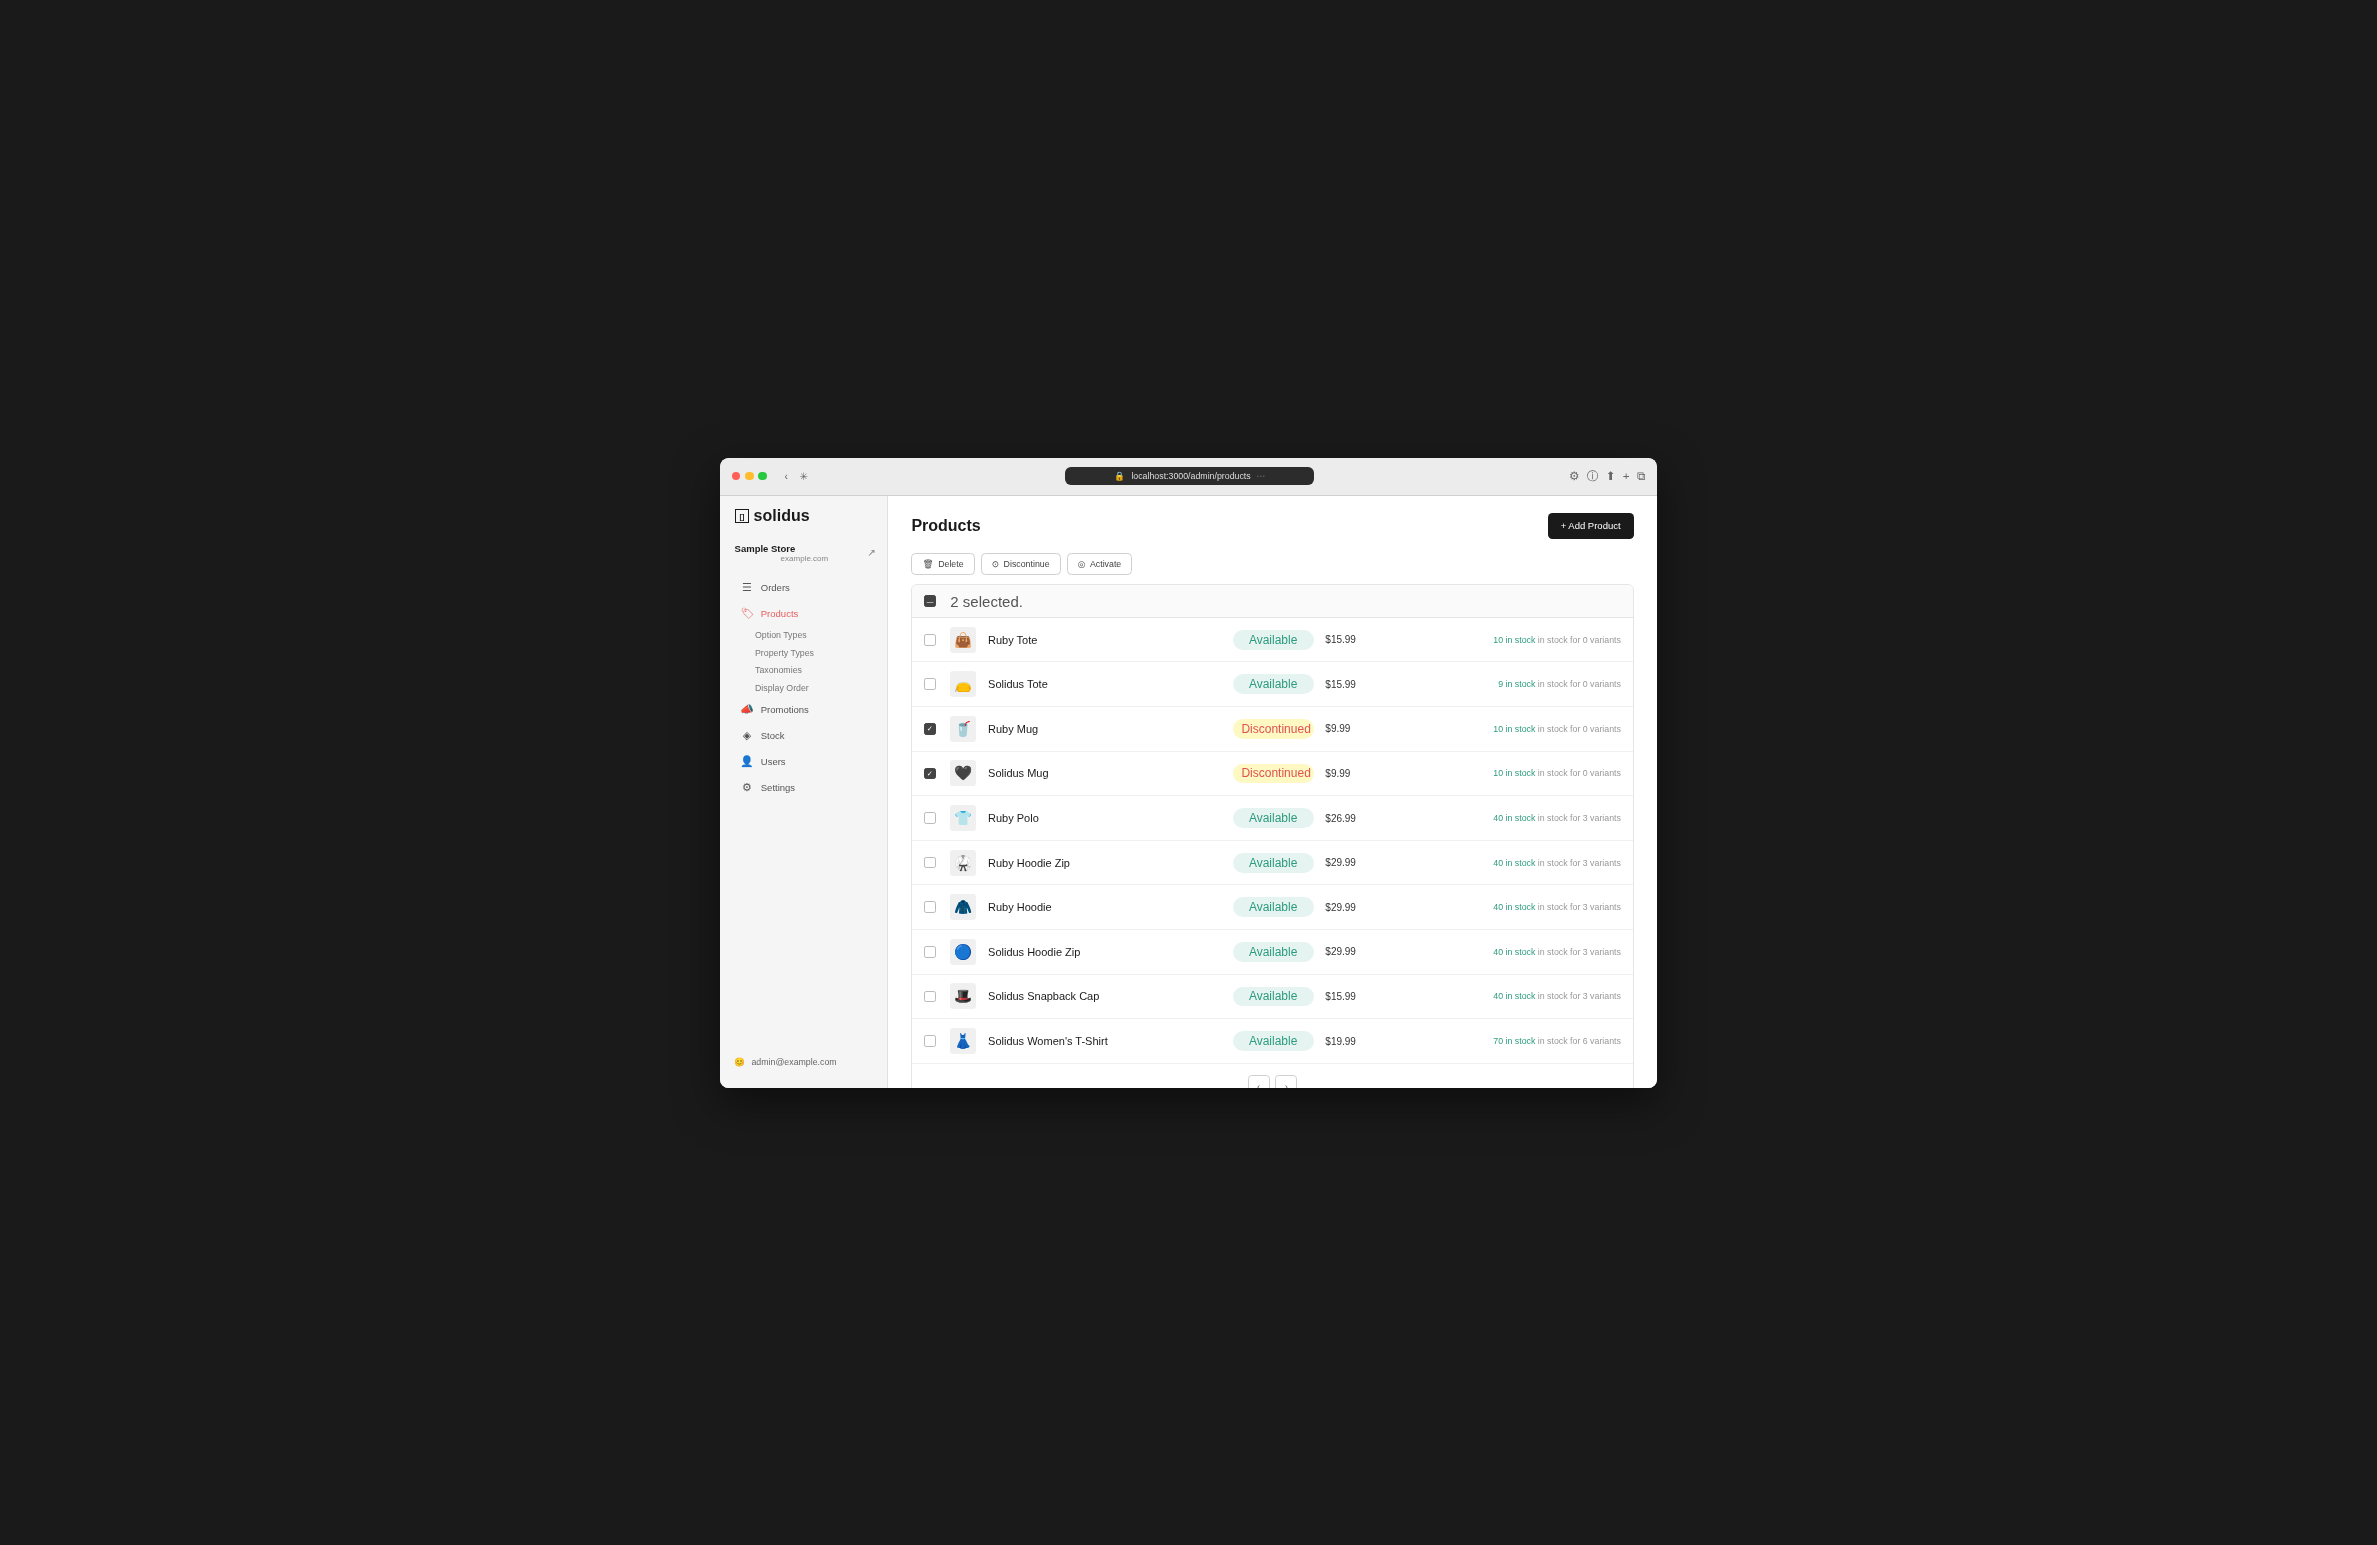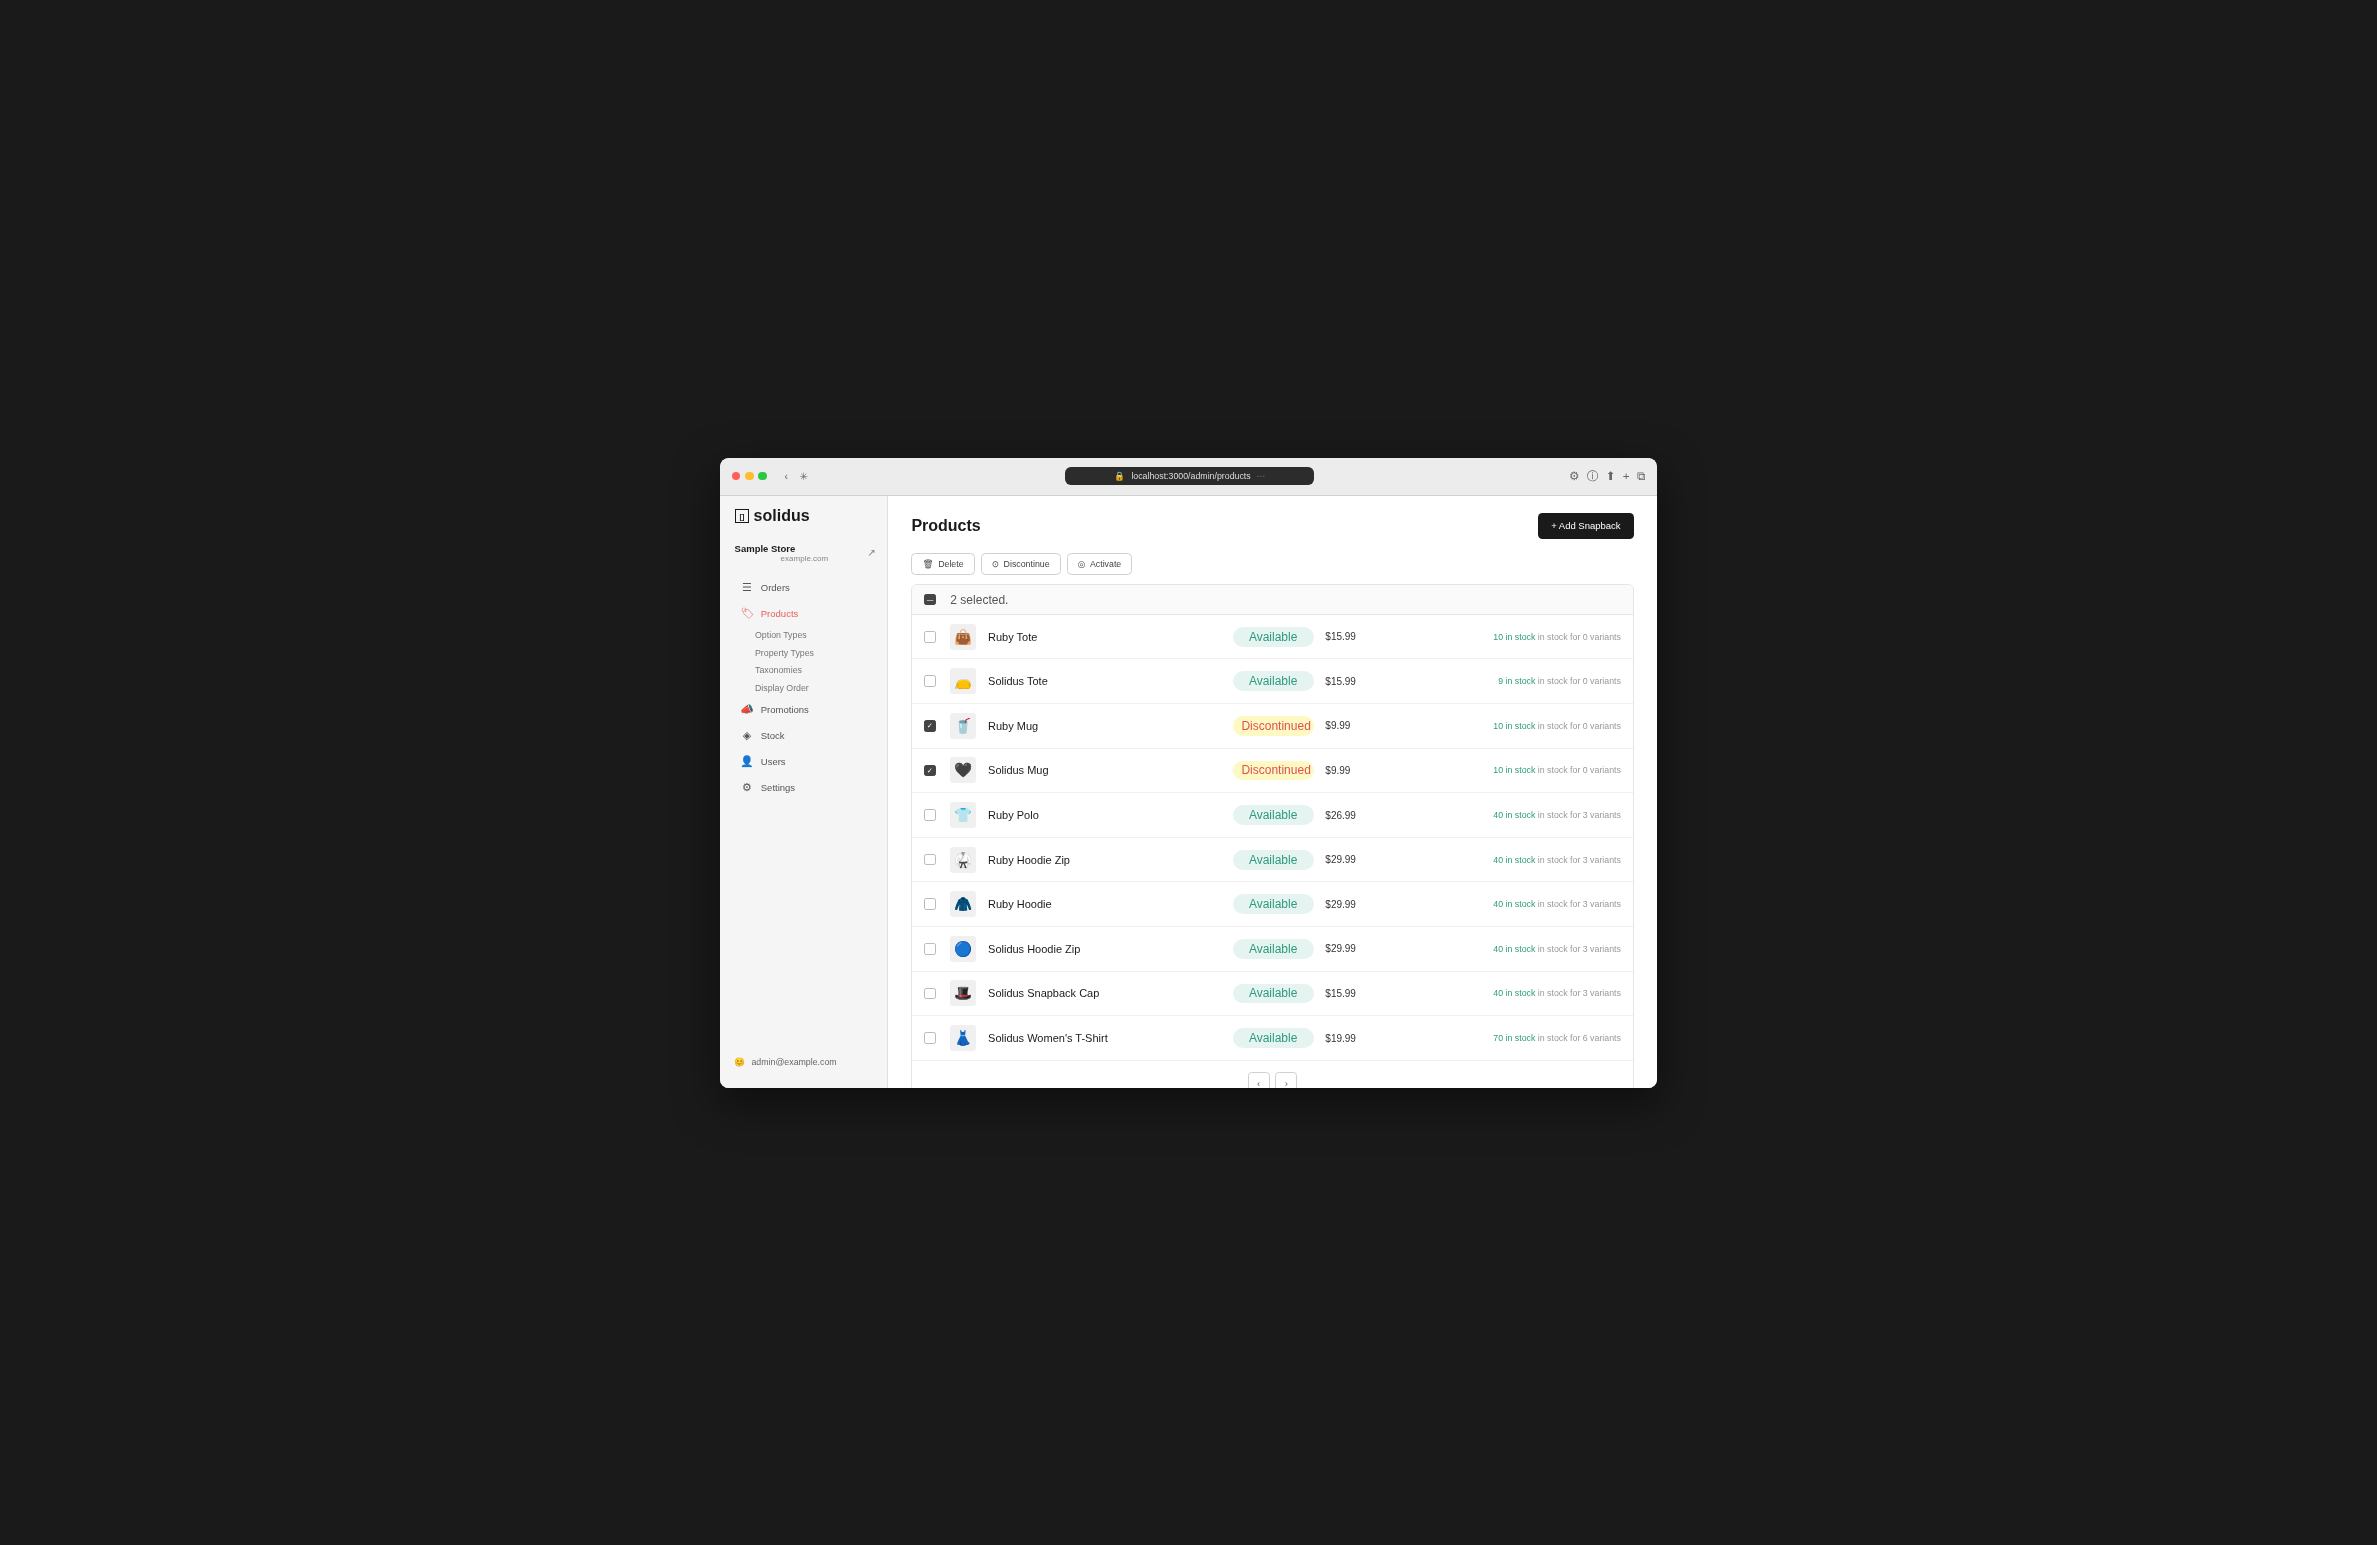--- a/index.html
+++ b/index.html
@@ -213,21 +213,21 @@
     }
     .table-header-row {
       display: flex;
       align-items: center;
       padding: 7.3px 11.7px;
       background: #fafafa;
       border-bottom: 0.7px solid #e5e5e5;
       gap: 11.7px;
     }
     .selected-label {
-      font-size: 12px;
+      font-size: 15px;
       color: #555;
     }
     .product-row {
       display: flex;
       align-items: center;
       padding: 8.8px 11.7px;
       border-bottom: 0.7px solid #f0f0f0;
       gap: 11.7px;
       background: #fff;
     }
@@ -417,21 +417,21 @@
 
       <div class="sidebar-footer">
         <span>😊</span>
         <span>admin@example.com</span>
       </div>
     </div>
 
     <div class="content">
       <div class="content-header">
         <h1 class="page-title">Products</h1>
-        <button class="btn-add">+ Add Snapback</button>
+        <button class="btn-add">+ Add Product</button>
       </div>
 
       <div class="toolbar">
         <button class="toolbar-btn">
           <span>🗑</span>
           <span>Delete</span>
         </button>
         <button class="toolbar-btn">
           <span>⊙</span>
           <span>Discontinue</span>

